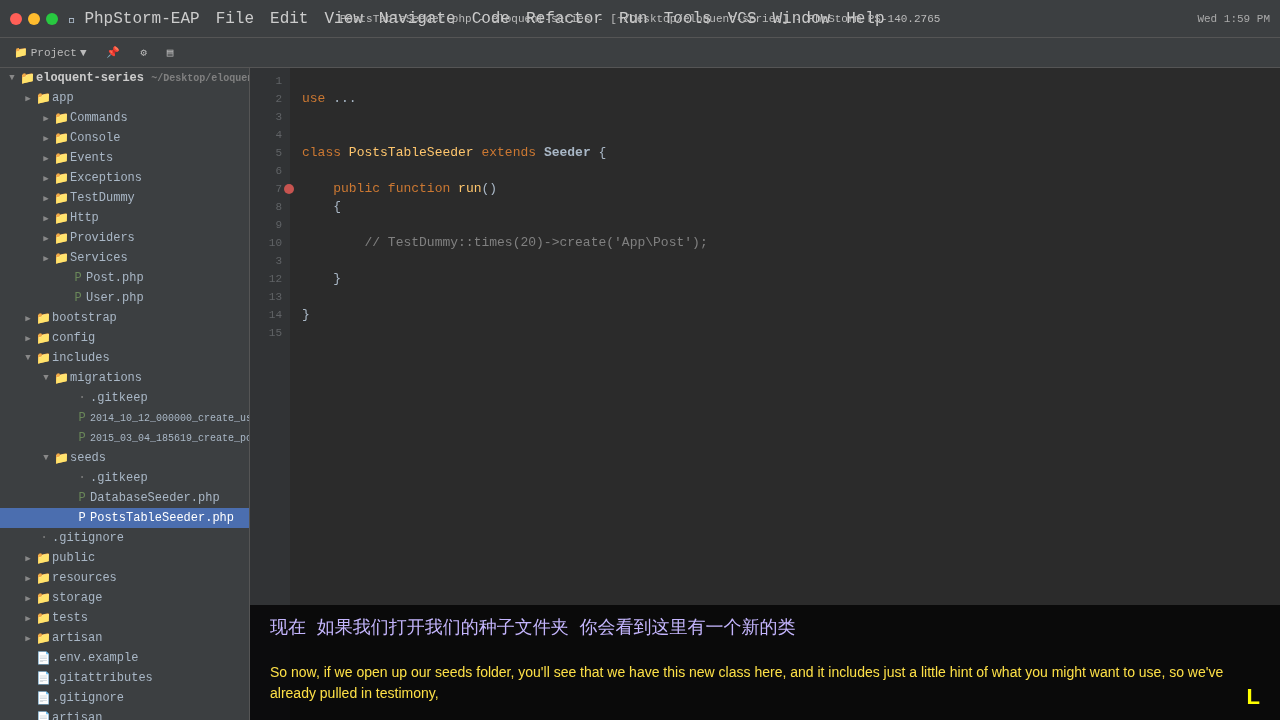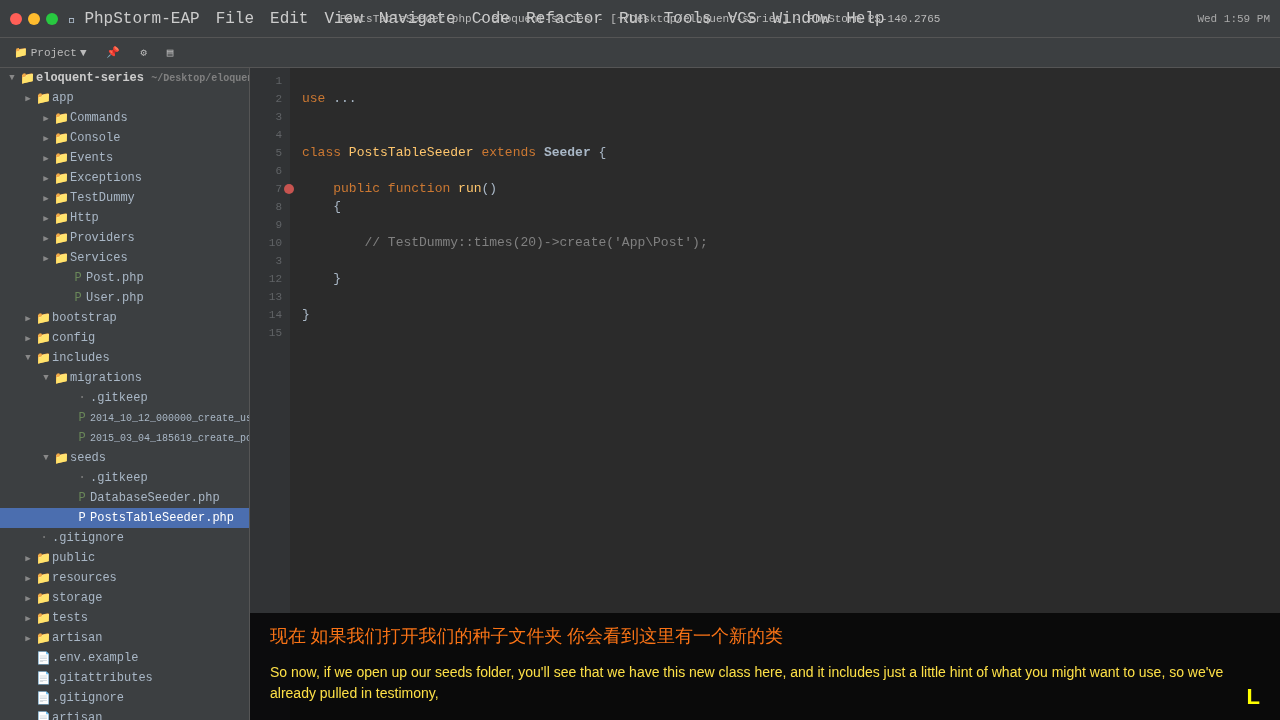--- a/index.html
+++ b/index.html
@@ -193,25 +193,25 @@
     
     .subtitle-overlay {
       position: absolute;
       bottom: 0;
       left: 0;
       right: 0;
       background: rgba(0,0,0,0.75);
       padding: 10px 20px 16px;
     }
     .subtitle-chinese {
-      color: #f97316;
+      color: #c4b5fd;
       font-size: 18px;
-      font-family: Liberation Serif, serif;
+      font-family: Liberation Mono, monospace;
       line-height: 1.5;
-      margin-bottom: 12px;
+      margin-bottom: 20px;
     }
     .subtitle-english {
       color: #fde047;
       font-size: 14px;
       font-family: Arial, sans-serif;
       line-height: 1.5;
     }
     .subtitle-l {
       position: absolute;
       bottom: 10px;

